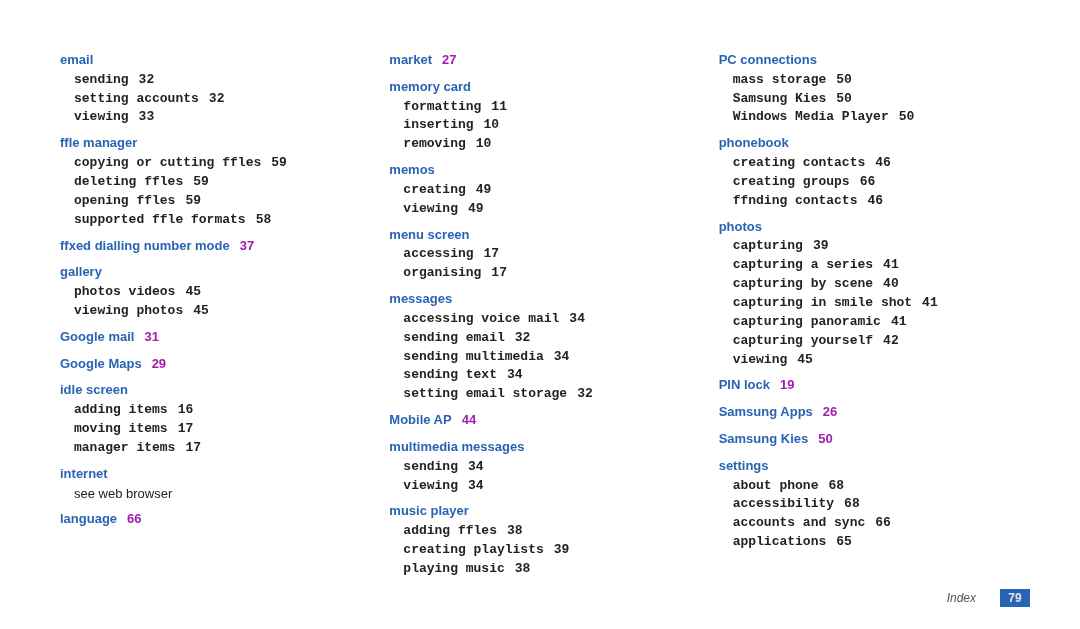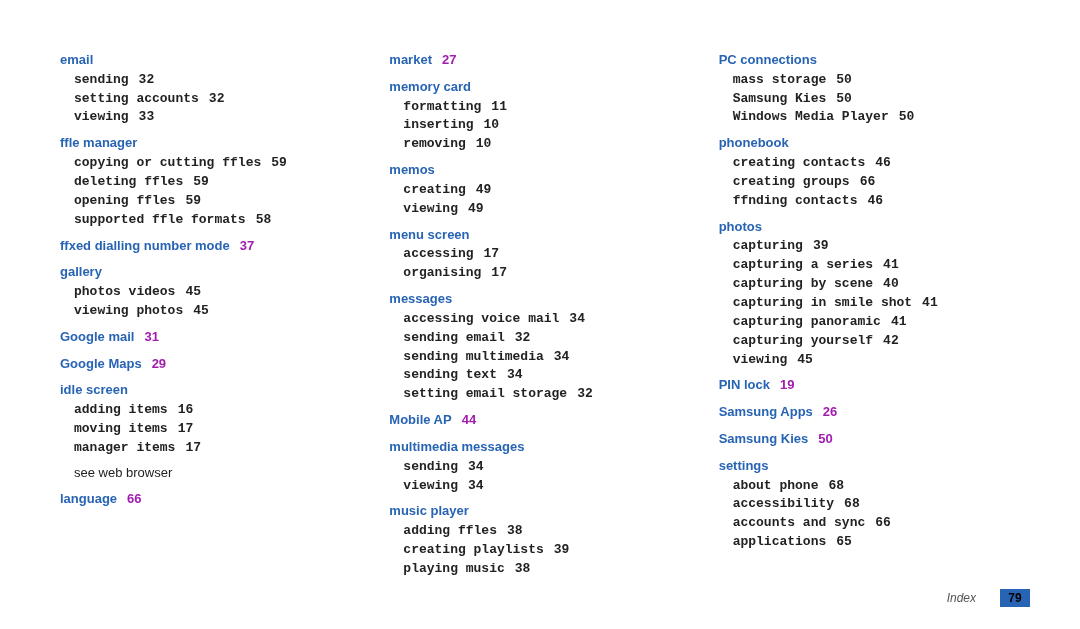--- a/index.html
+++ b/index.html
@@ -7,21 +7,21 @@
   .cols{display:flex;gap:60px;}
   .col{width:300px;}
   .section{margin-bottom:6px;}
   .head{color:#2864b4;font-weight:700;font-size:13px;line-height:1.6;}
   .head .pg{color:#a21caf;font-weight:700;margin-left:10px;}
   .sub{padding-left:14px;font-weight:700;font-size:13px;line-height:1.45;color:#222;font-family:Liberation Mono, monospace;}
   .sub .pg{font-weight:700;margin-left:10px;}
   .note{padding-left:14px;font-weight:400;font-size:13px;line-height:1.45;color:#222;}
   .footer{position:absolute;right:18px;bottom:22px;display:flex;align-items:center;gap:24px;}
   .footer .label{font-style:italic;font-weight:400;color:#555;font-size:12px;}
-  .footer .box{background:#2864b4;color:#000000;font-weight:700;font-size:12px;padding:2px 6px;min-width:18px;text-align:center;}
+  .footer .box{background:#2864b4;color:#e5e5e5;font-weight:700;font-size:12px;padding:2px 6px;min-width:18px;text-align:center;}
 </style>
 </head>
 <body>
 
 <div class="page">
   <div class="cols">
       <div class="col">
         <div class="section">
           <div class="head"><span>email</span></div>
           <div class="sub"><span>sending</span><span class="pg">32</span></div>
@@ -49,20 +49,21 @@
         <div class="section">
           <div class="head"><span>Google Maps</span><span class="pg">29</span></div>
         </div>
         <div class="section">
           <div class="head"><span>idle screen</span></div>
           <div class="sub"><span>adding items</span><span class="pg">16</span></div>
           <div class="sub"><span>moving items</span><span class="pg">17</span></div>
           <div class="sub"><span>manager items</span><span class="pg">17</span></div>
         </div>
         <div class="section">
+          <div class="head"><span>internet</span></div>
           <div class="note">see web browser</div>
         </div>
         <div class="section">
           <div class="head"><span>language</span><span class="pg">66</span></div>
         </div>
       </div>
       <div class="col">
         <div class="section">
           <div class="head"><span>market</span><span class="pg">27</span></div>
         </div>

